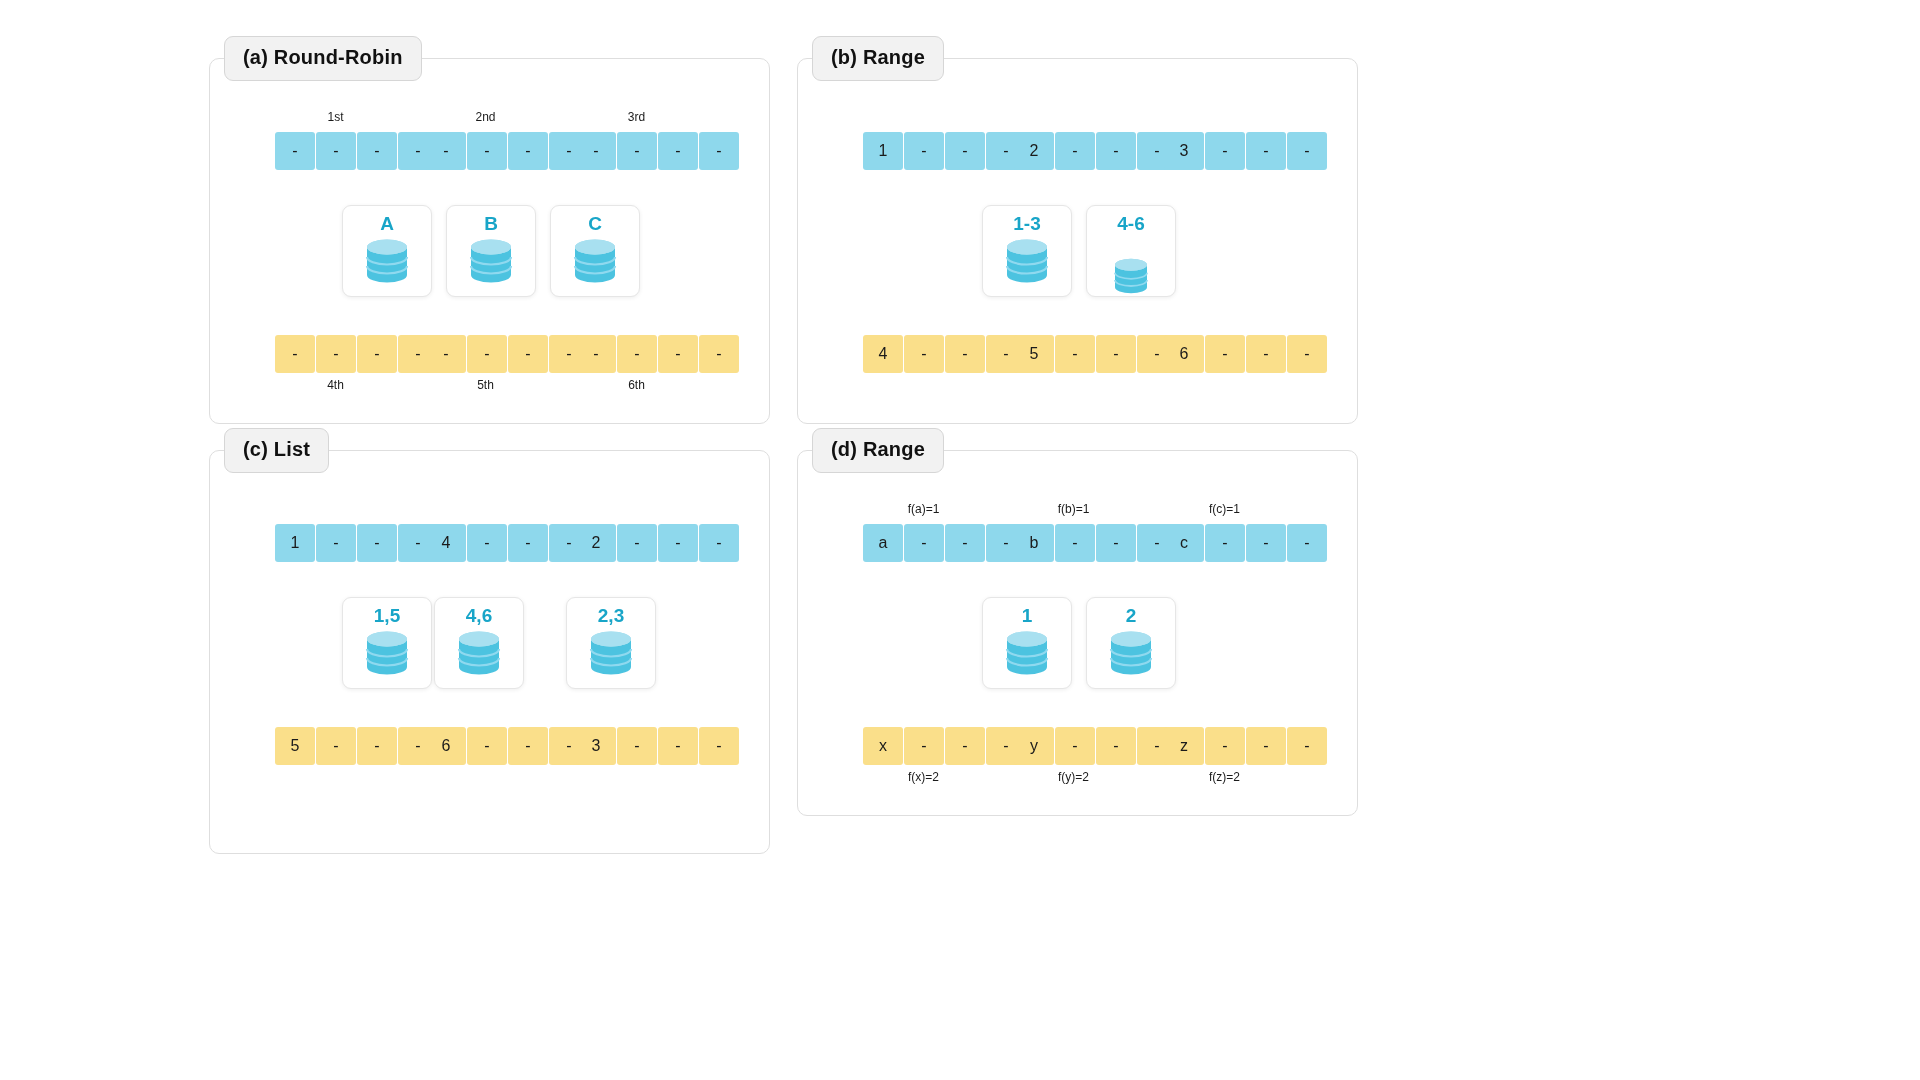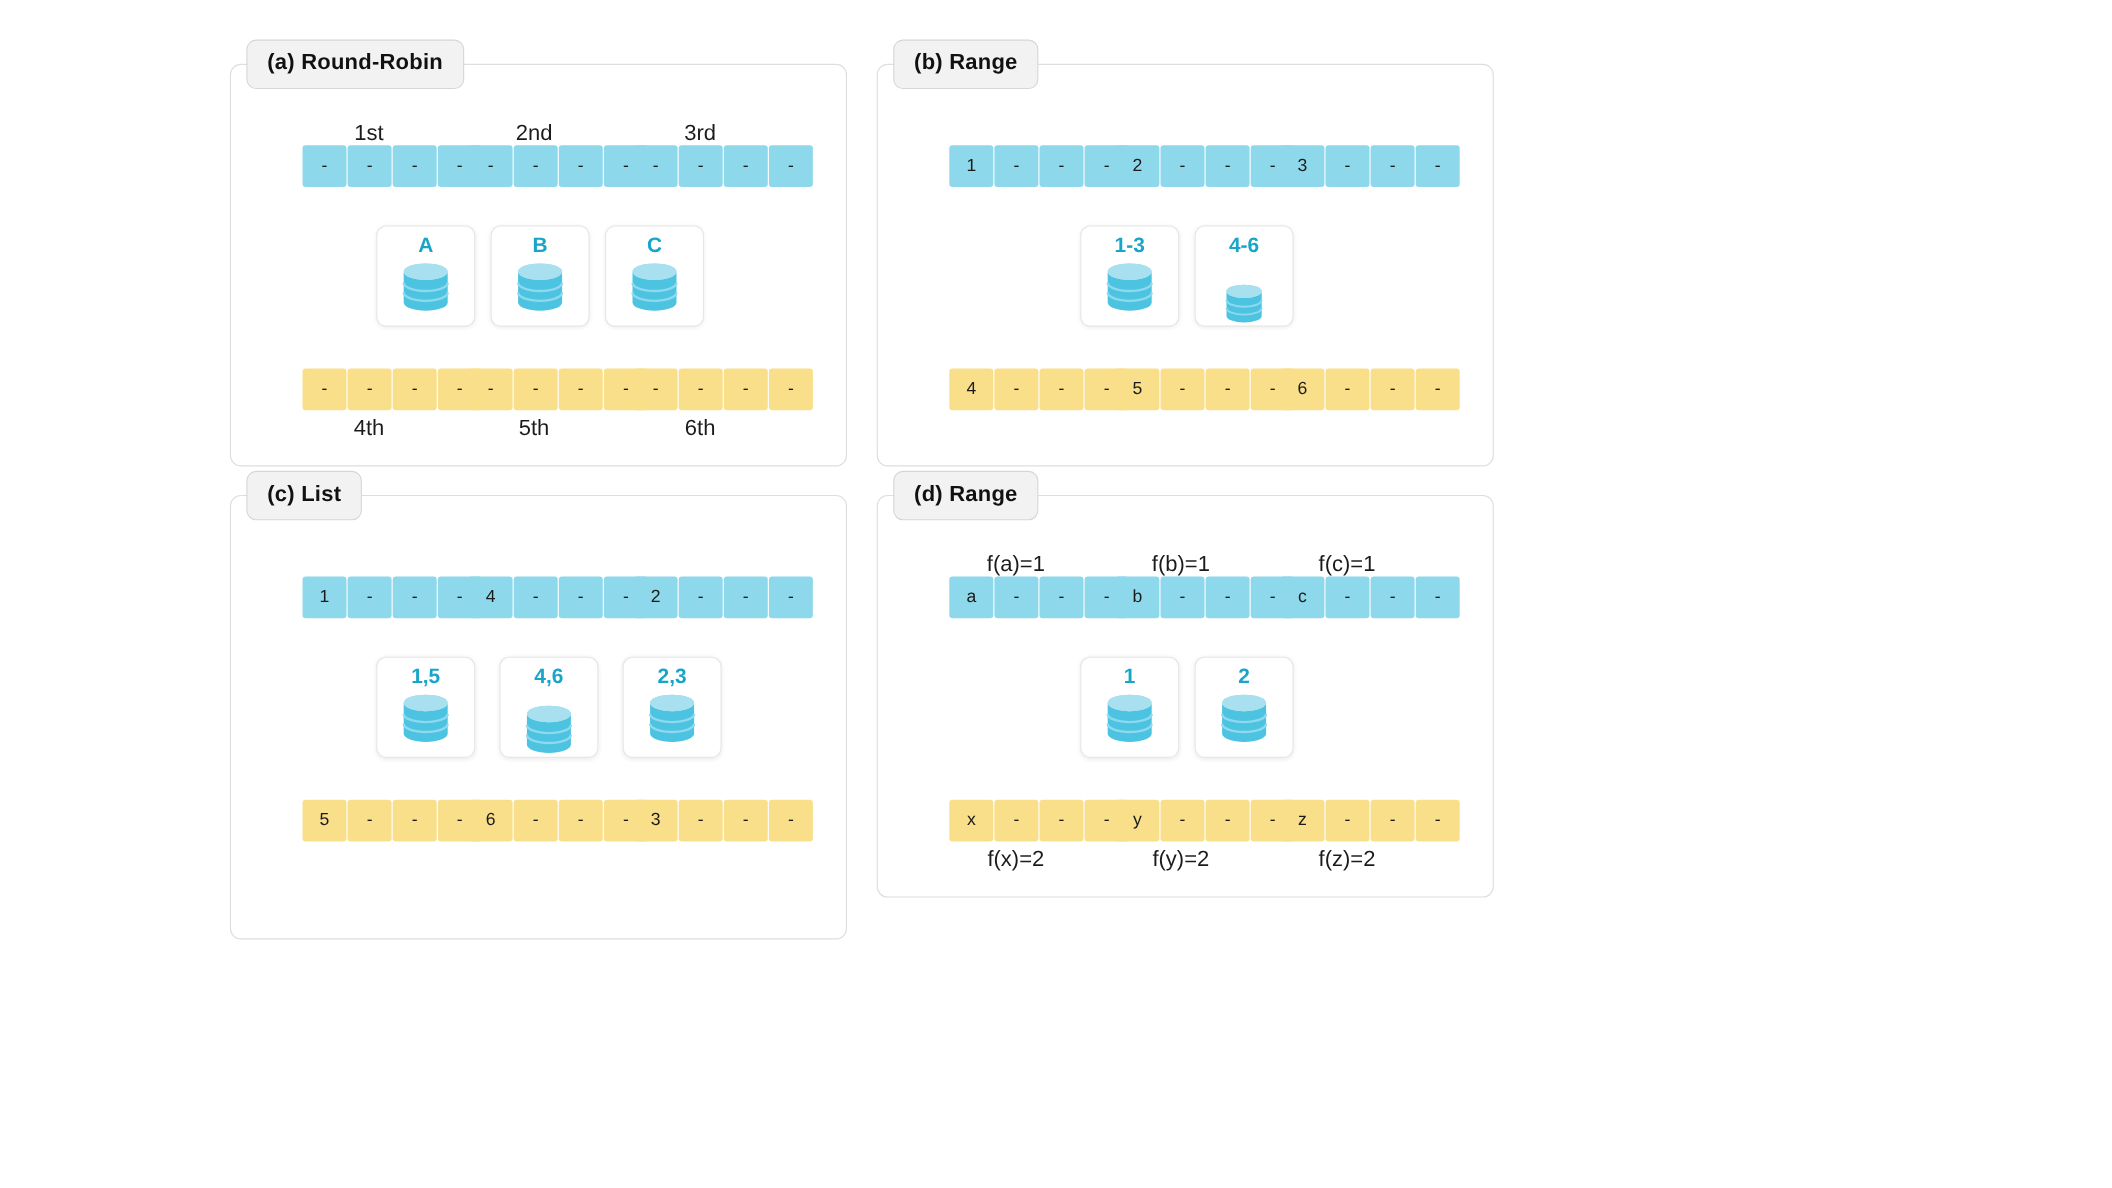--- a/index.html
+++ b/index.html
@@ -53,21 +53,21 @@
     border-radius: 3px;
     margin-right: 1px;
   }
   .cell:last-child { margin-right: 0; }
   .cell.blue   { background: #8ed8ec; }
   .cell.yellow { background: #fadf8a; }
 
   
   .caption {
     position: absolute;
-    font-size: 20px;
+    font-size: 12px;
     color: #1b1b1b;
     text-align: center;
     white-space: nowrap;
   }
 
   
   .node {
     position: absolute;
     width: 90px; height: 92px;
     background: #ffffff;
@@ -331,21 +331,21 @@
     <div class="node" style="left:132px; top:146px;">
       <div class="node-label">1,5</div>
       <svg class="db-icon" viewBox="0 0 52 50">
         <ellipse cx="26" cy="11" rx="20" ry="7.5" fill="#9ddcee"></ellipse>
         <path d="M6,11 v28 a20,7.5 0 0 0 40,0 v-28 a20,7.5 0 0 1 -40,0 z" fill="#4cc3e0"></path>
         <ellipse cx="26" cy="11" rx="20" ry="7.5" fill="#a8e0f0"></ellipse>
         <path d="M6,21 a20,7.5 0 0 0 40,0" fill="none" stroke="#8fd9ef" stroke-width="2.2"></path>
         <path d="M6,30 a20,7.5 0 0 0 40,0" fill="none" stroke="#8fd9ef" stroke-width="2.2"></path>
       </svg>
     </div>
-    <div class="node" style="left:244px; top:146px;justify-content:space-between;">
+    <div class="node" style="left:224px; top:146px;">
       <div class="node-label">4,6</div>
       <svg class="db-icon" viewBox="0 0 52 50">
         <ellipse cx="26" cy="11" rx="20" ry="7.5" fill="#9ddcee"></ellipse>
         <path d="M6,11 v28 a20,7.5 0 0 0 40,0 v-28 a20,7.5 0 0 1 -40,0 z" fill="#4cc3e0"></path>
         <ellipse cx="26" cy="11" rx="20" ry="7.5" fill="#a8e0f0"></ellipse>
         <path d="M6,21 a20,7.5 0 0 0 40,0" fill="none" stroke="#8fd9ef" stroke-width="2.2"></path>
         <path d="M6,30 a20,7.5 0 0 0 40,0" fill="none" stroke="#8fd9ef" stroke-width="2.2"></path>
       </svg>
     </div>
     <div class="node" style="left:356px; top:146px;">

